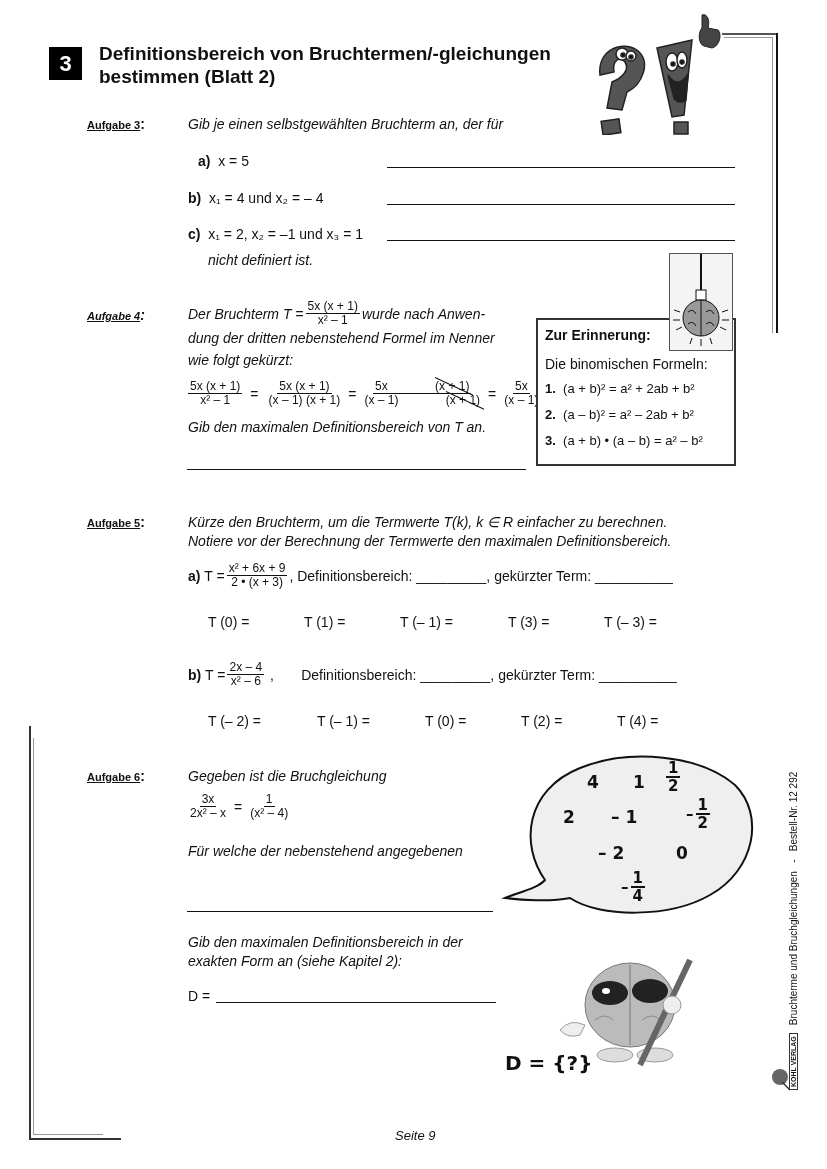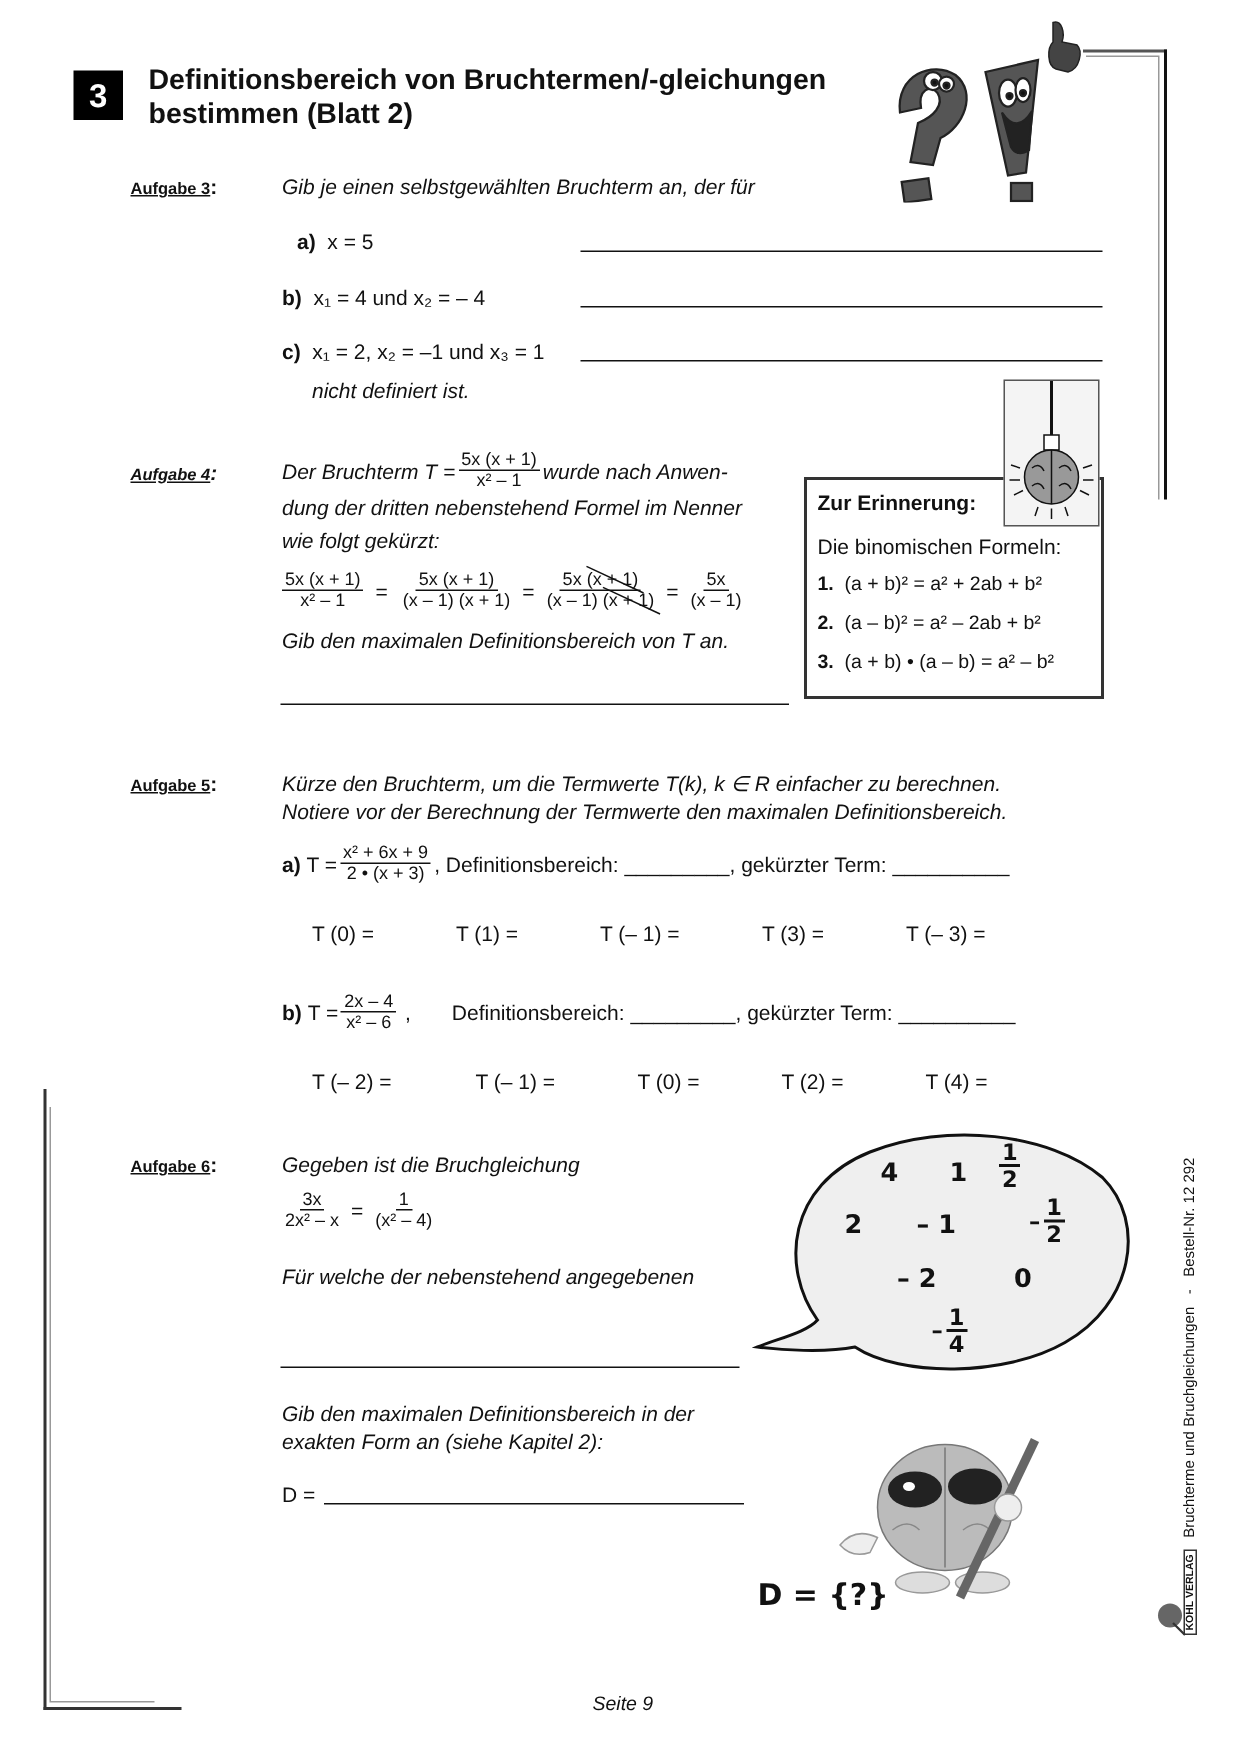--- a/index.html
+++ b/index.html
@@ -7,21 +7,21 @@
          font-family:"Liberation Sans", sans-serif; color:#111; font-size:14px; }
   .abs { position:absolute; }
   .it { font-style:italic; }
   .b { font-weight:bold; }
   .frac { display:inline-flex; flex-direction:column; align-items:center; vertical-align:middle; font-size:12px; line-height:13px; margin:0 2px; }
   .frac .num { border-bottom:1px solid #111; padding:0 2px; }
   .frac .den { padding:0 2px; }
   .line { position:absolute; border-bottom:1px solid #111; height:0; }
   .label-aufgabe { font-weight:bold; text-decoration:underline; font-size:11px; }
   .label-colon { font-weight:bold; }
-  .strike { position:relative; }
+  .strike { position:relative;margin-left:44px; }
   .strike::after { content:""; position:absolute; left:-2px; right:-6px; top:50%; border-top:1px solid #111; transform:rotate(25deg); }
   .comic { font-family:"DejaVu Sans", sans-serif; font-weight:bold; font-size:17px; }
 </style>
 </head>
 <body>
 
 <div class="abs" style="left:722px;top:33px;width:56px;height:2px;background:#555;"></div>
 <div class="abs" style="left:776px;top:33px;width:2px;height:300px;background:#111;"></div>
 <div class="abs" style="left:724px;top:37px;width:48px;height:1px;background:#999;"></div>
 <div class="abs" style="left:772px;top:37px;width:1px;height:296px;background:#999;"></div>

